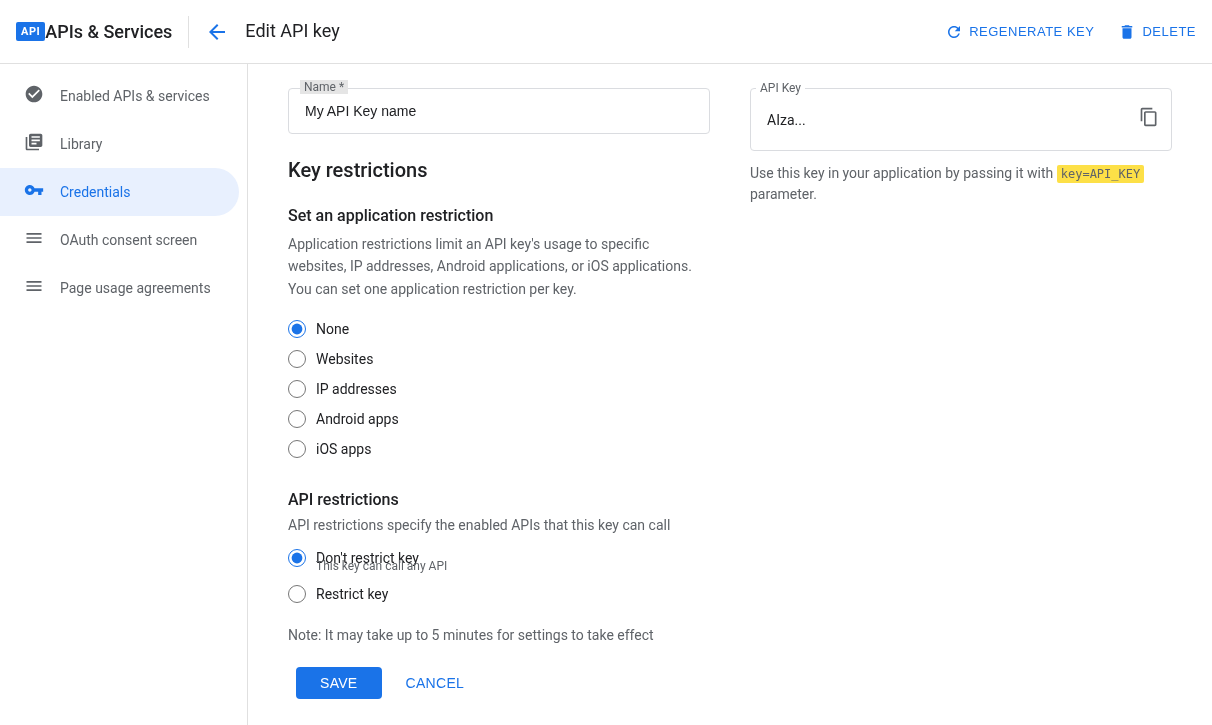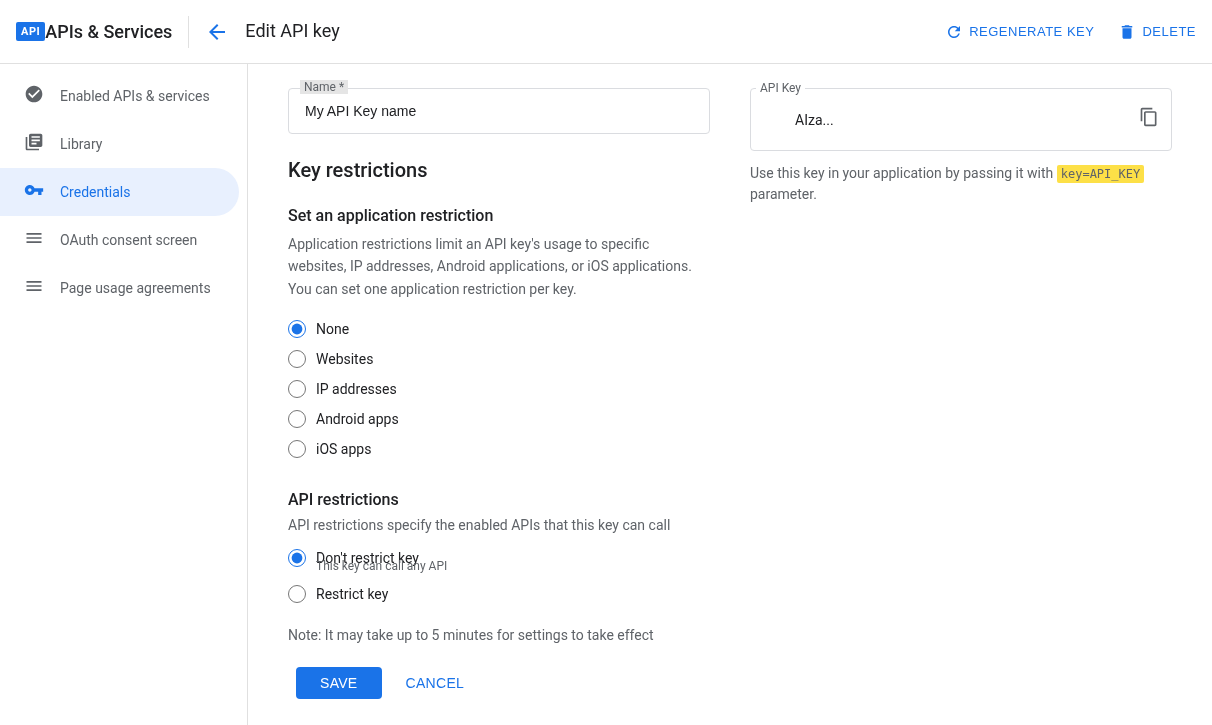--- a/index.html
+++ b/index.html
@@ -167,21 +167,20 @@
     }
     .api-key-inner {
       display: flex;
       align-items: center;
       padding: 14px 8px 14px 16px;
     }
     .api-key-value {
       flex: 1;
       font-size: 14px;
       color: #202124;
-      margin-left: 28px;
     }
     .copy-btn {
       background: none;
       border: none;
       cursor: pointer;
       color: #5f6368;
       font-size: 18px;
       padding: 4px;
       border-radius: 50%;
     }

